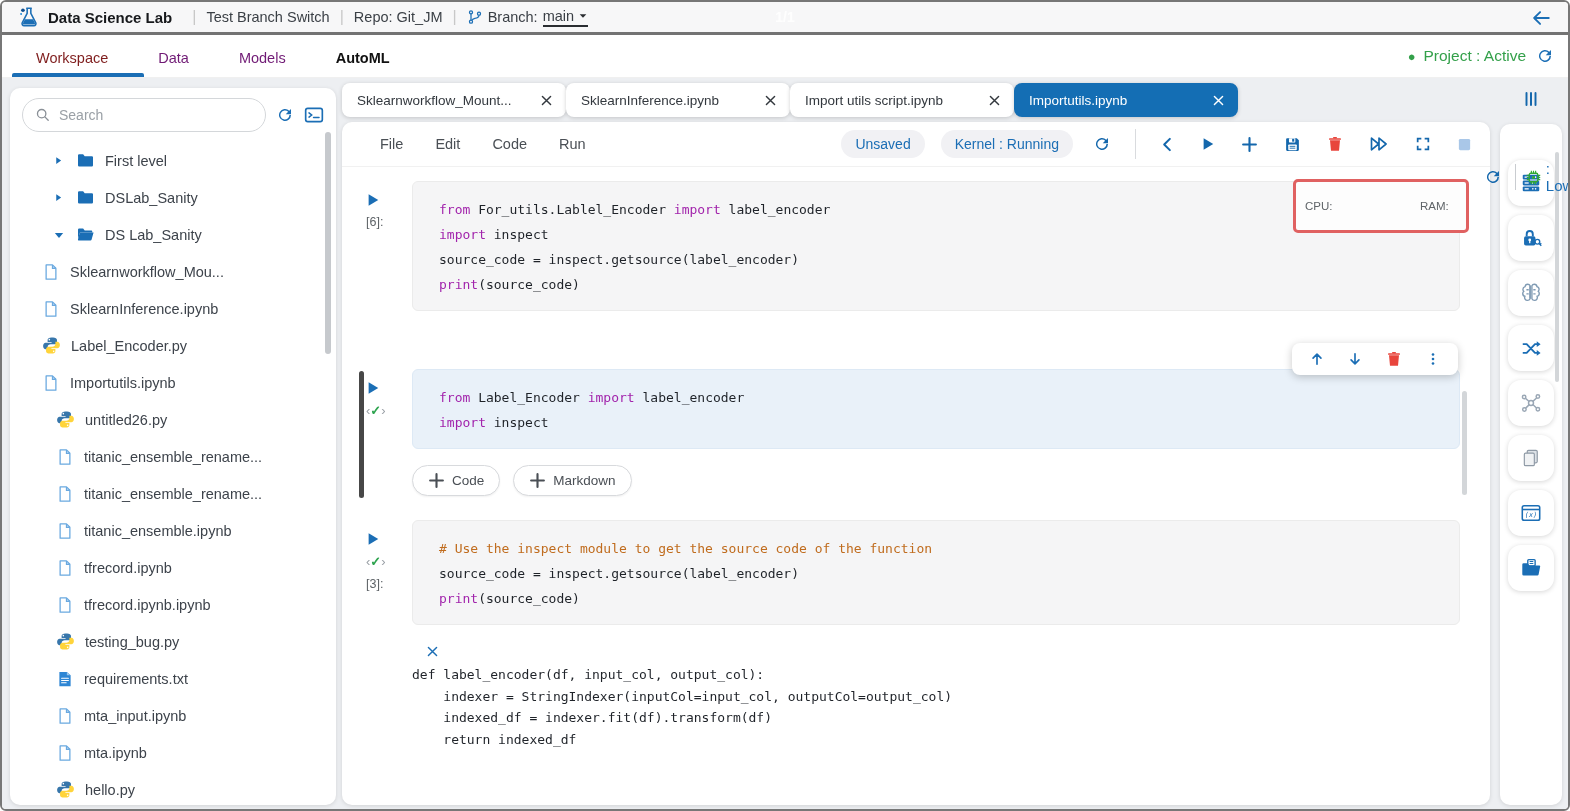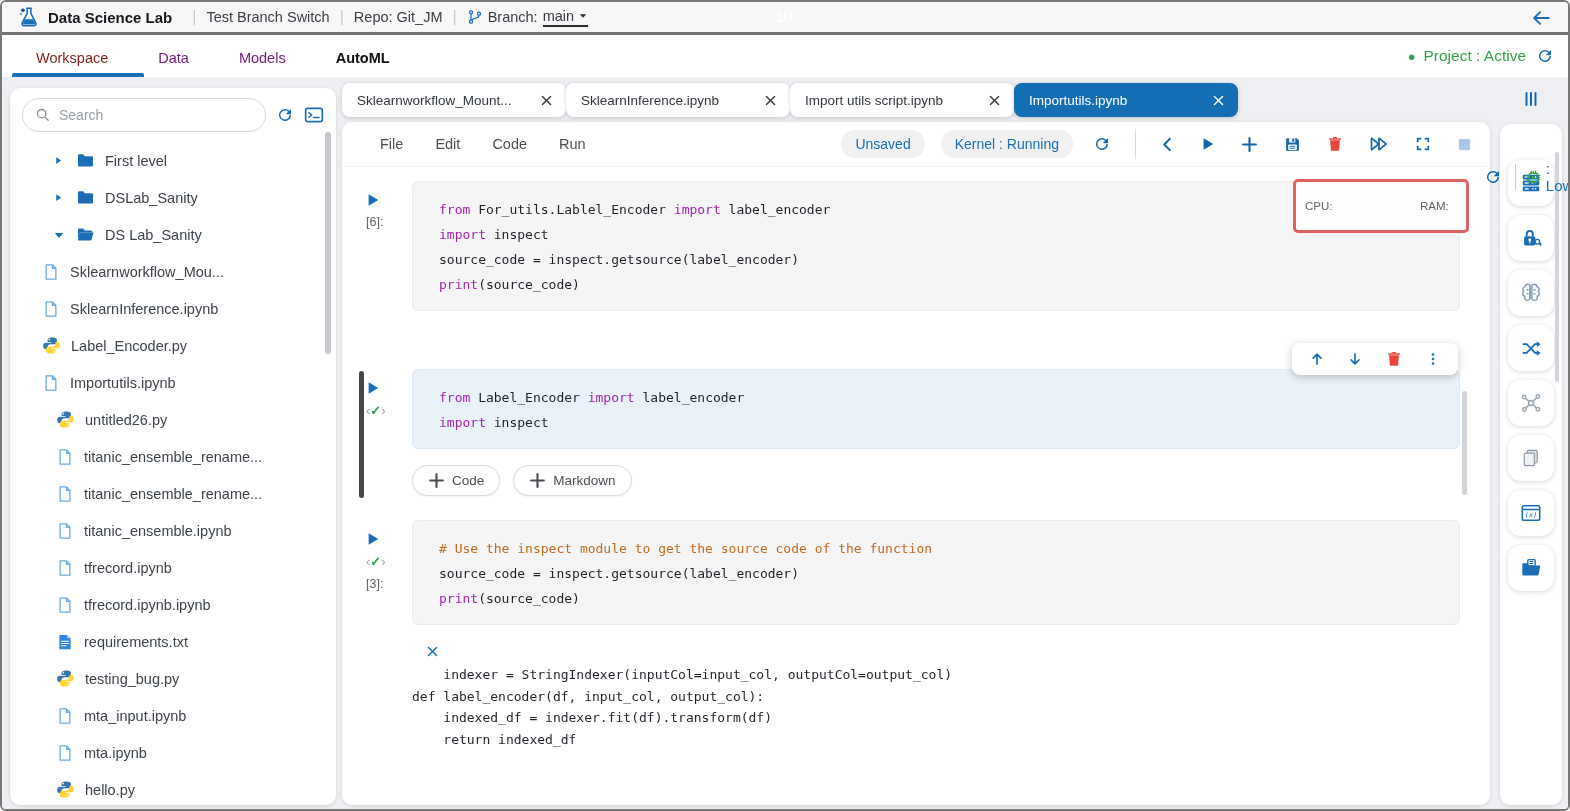--- a/index.html
+++ b/index.html
@@ -334,38 +334,38 @@
           <span class="t-icon">
             <svg width="18" height="18" viewBox="0 0 24 24">
               <path d="M5.5 2.5H14l4.5 4.5v14.5h-13z" fill="#fff" stroke="#6aa9e0" stroke-width="1.7" stroke-linejoin="round"></path>
               <path d="M14 2.5V7h4.5" fill="none" stroke="#6aa9e0" stroke-width="1.7"></path>
             </svg>
           </span>
           <span>tfrecord.ipynb.ipynb</span>
         </div>
         <div class="tree-row ">
           <span class="t-icon">
-            <svg width="18" height="18" viewBox="0 0 24 24">
-              <path d="M4.5 2.5h10L19.5 7v14.5h-15z" fill="#2e86d4"></path>
-              <path d="M14.5 2.5V7H19z" fill="#9cc8ec"></path>
-              <path d="M7.5 11h9M7.5 14h9M7.5 17h6" stroke="#fff" stroke-width="1.6" stroke-linecap="round"></path>
-            </svg>
-          </span>
-          <span>requirements.txt</span>
-        </div>
-        <div class="tree-row ">
-          <span class="t-icon">
             <svg width="19" height="19" viewBox="0 0 24 24">
               <path d="M11.9 1.8c-2.9 0-4.8 1.2-4.8 3v2.7h5v.9H4.6c-1.9 0-3.2 1.7-3.2 4.1 0 2.4 1.3 4.1 3.2 4.1h2.5v-2.8c0-2 1.8-3.3 4-3.3h4.6c1.8 0 3.2-1.3 3.2-3V4.8c0-1.8-1.9-3-5-3z" fill="#3776ab"></path>
               <path d="M12.1 22.2c2.9 0 4.8-1.2 4.8-3v-2.7h-5v-.9h7.5c1.9 0 3.2-1.7 3.2-4.1 0-2.4-1.3-4.1-3.2-4.1h-2.5v2.8c0 2-1.8 3.3-4 3.3H8.3c-1.8 0-3.2 1.3-3.2 3v2.7c0 1.8 1.9 3 5 3z" fill="#ffd43b"></path>
               <circle cx="9.3" cy="4.6" r="1" fill="#fff"></circle>
               <circle cx="14.7" cy="19.4" r="1" fill="#fff"></circle>
             </svg>
           </span>
           <span>testing_bug.py</span>
+        </div>
+        <div class="tree-row ">
+          <span class="t-icon">
+            <svg width="18" height="18" viewBox="0 0 24 24">
+              <path d="M4.5 2.5h10L19.5 7v14.5h-15z" fill="#2e86d4"></path>
+              <path d="M14.5 2.5V7H19z" fill="#9cc8ec"></path>
+              <path d="M7.5 11h9M7.5 14h9M7.5 17h6" stroke="#fff" stroke-width="1.6" stroke-linecap="round"></path>
+            </svg>
+          </span>
+          <span>requirements.txt</span>
         </div>
         <div class="tree-row ">
           <span class="t-icon">
             <svg width="18" height="18" viewBox="0 0 24 24">
               <path d="M5.5 2.5H14l4.5 4.5v14.5h-13z" fill="#fff" stroke="#6aa9e0" stroke-width="1.7" stroke-linejoin="round"></path>
               <path d="M14 2.5V7h4.5" fill="none" stroke="#6aa9e0" stroke-width="1.7"></path>
             </svg>
           </span>
           <span>mta_input.ipynb</span>
         </div>
@@ -585,21 +585,21 @@
                 <div class="code-line"><span class="tk-cm"># Use the inspect module to get the source code of the function</span></div>
                 <div class="code-line"><span>source_code = inspect.getsource(label_encoder)</span></div>
                 <div class="code-line"><span class="tk-kw">print</span><span>(source_code)</span></div>
               </div>
             </div>
           </div>
           <div class="output-block"><span class="out-close">
               <svg width="13" height="13" viewBox="0 0 16 16">
                 <path d="M3 3l10 10M13 3L3 13" stroke="currentColor" stroke-width="1.8" stroke-linecap="round"></path>
               </svg>
-            </span><div class="out-line">    indexer = StringIndexer(inputCol=input_col, outputCol=output_col)</div><div class="out-line">def label_encoder(df, input_col, output_col):</div><div class="out-line">    indexed_df = indexer.fit(df).transform(df)</div><div class="out-line">    return indexed_df</div></div>
+            </span><div class="out-line">def label_encoder(df, input_col, output_col):</div><div class="out-line">    indexer = StringIndexer(inputCol=input_col, outputCol=output_col)</div><div class="out-line">    indexed_df = indexer.fit(df).transform(df)</div><div class="out-line">    return indexed_df</div></div>
         </div>
     </div>
   </div>
 
   <div class="rail">
     <span class="rail-toggle" id="rail-toggle-slot"><svg width="18" height="18" viewBox="0 0 24 24">
           <path d="M6 4v16M12 4v16M18 4v16" stroke="currentColor" stroke-width="2.6" stroke-linecap="round"></path>
         </svg></span>
     <div class="rail-card">
       <span id="rail-items" style="display:flex;flex-direction:column;gap:9px;">

